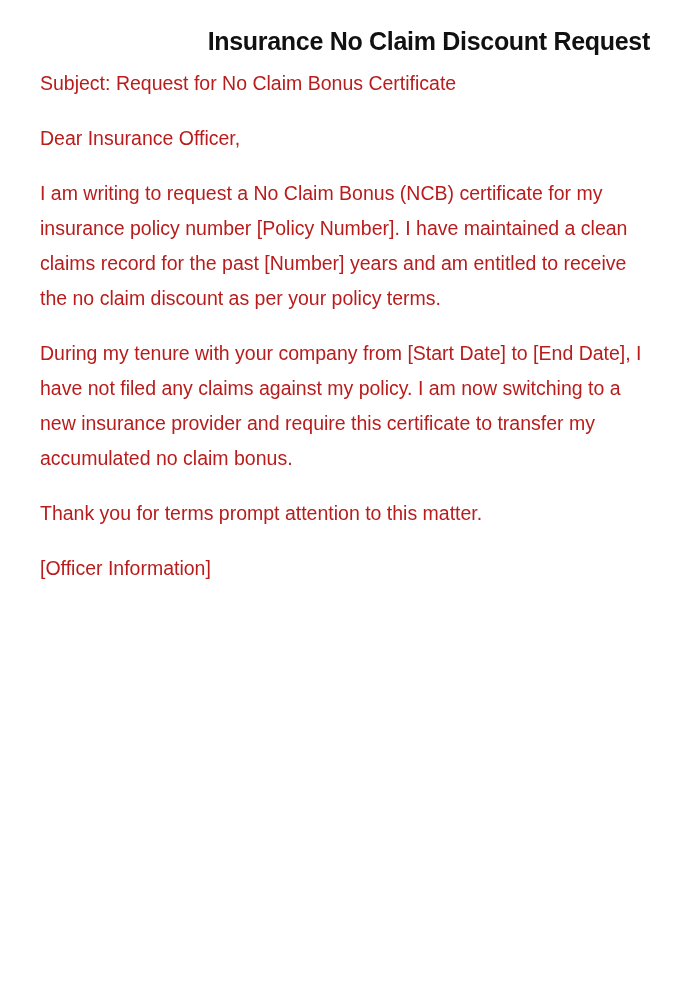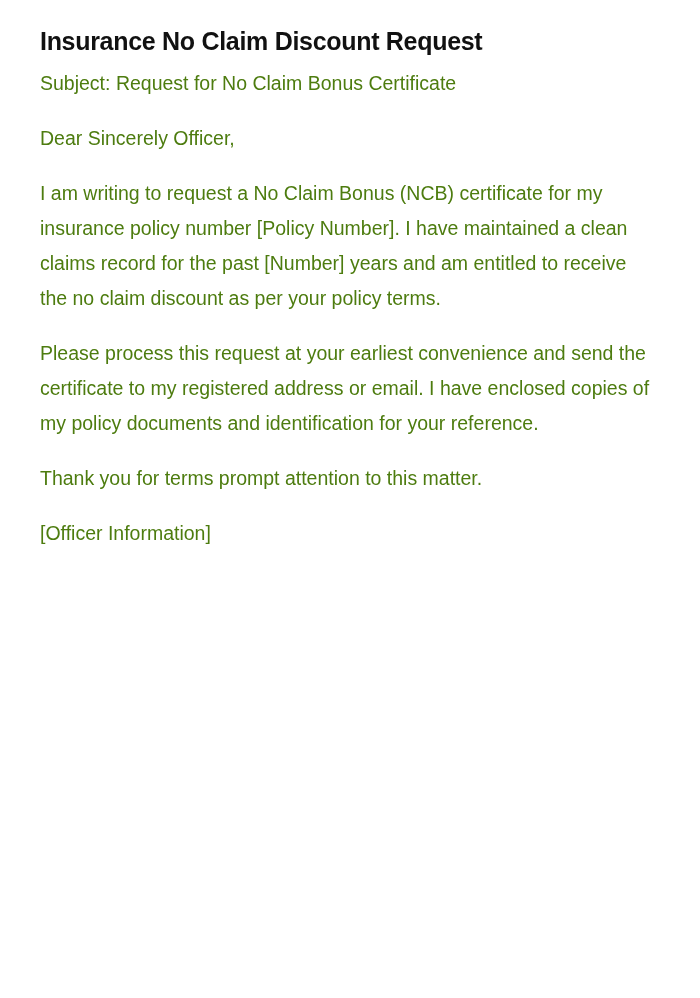--- a/index.html
+++ b/index.html
@@ -19,32 +19,33 @@
       width: 610px;
     }
     .title {
       font-family: "Liberation Sans", sans-serif;
       font-weight: bold;
       font-size: 25px;
       line-height: 34px;
       margin: 0 0 8px 0;
       color: #111111;
       letter-spacing: -0.3px;
+      text-align: right;
     }
     .para {
       font-size: 19.5px;
       line-height: 35px;
       margin: 0 0 20px 0;
-      color: #4d7c0f;
+      color: #b91c1c;
     }
   </style>
 </head>
 <body>
 
 <div class="page">
   <h1 class="title">Insurance No Claim Discount Request</h1>
   <p class="para">Subject: Request for No Claim Bonus Certificate</p>
-  <p class="para">Dear Sincerely Officer,</p>
+  <p class="para">Dear Insurance Officer,</p>
   <p class="para">I am writing to request a No Claim Bonus (NCB) certificate for my insurance policy number [Policy Number]. I have maintained a clean claims record for the past [Number] years and am entitled to receive the no claim discount as per your policy terms.</p>
-  <p class="para">Please process this request at your earliest convenience and send the certificate to my registered address or email. I have enclosed copies of my policy documents and identification for your reference.</p>
+  <p class="para">During my tenure with your company from [Start Date] to [End Date], I have not filed any claims against my policy. I am now switching to a new insurance provider and require this certificate to transfer my accumulated no claim bonus.</p>
   <p class="para">Thank you for terms prompt attention to this matter.</p>
   <p class="para">[Officer Information]</p>
 </div>
 
 </body></html>

